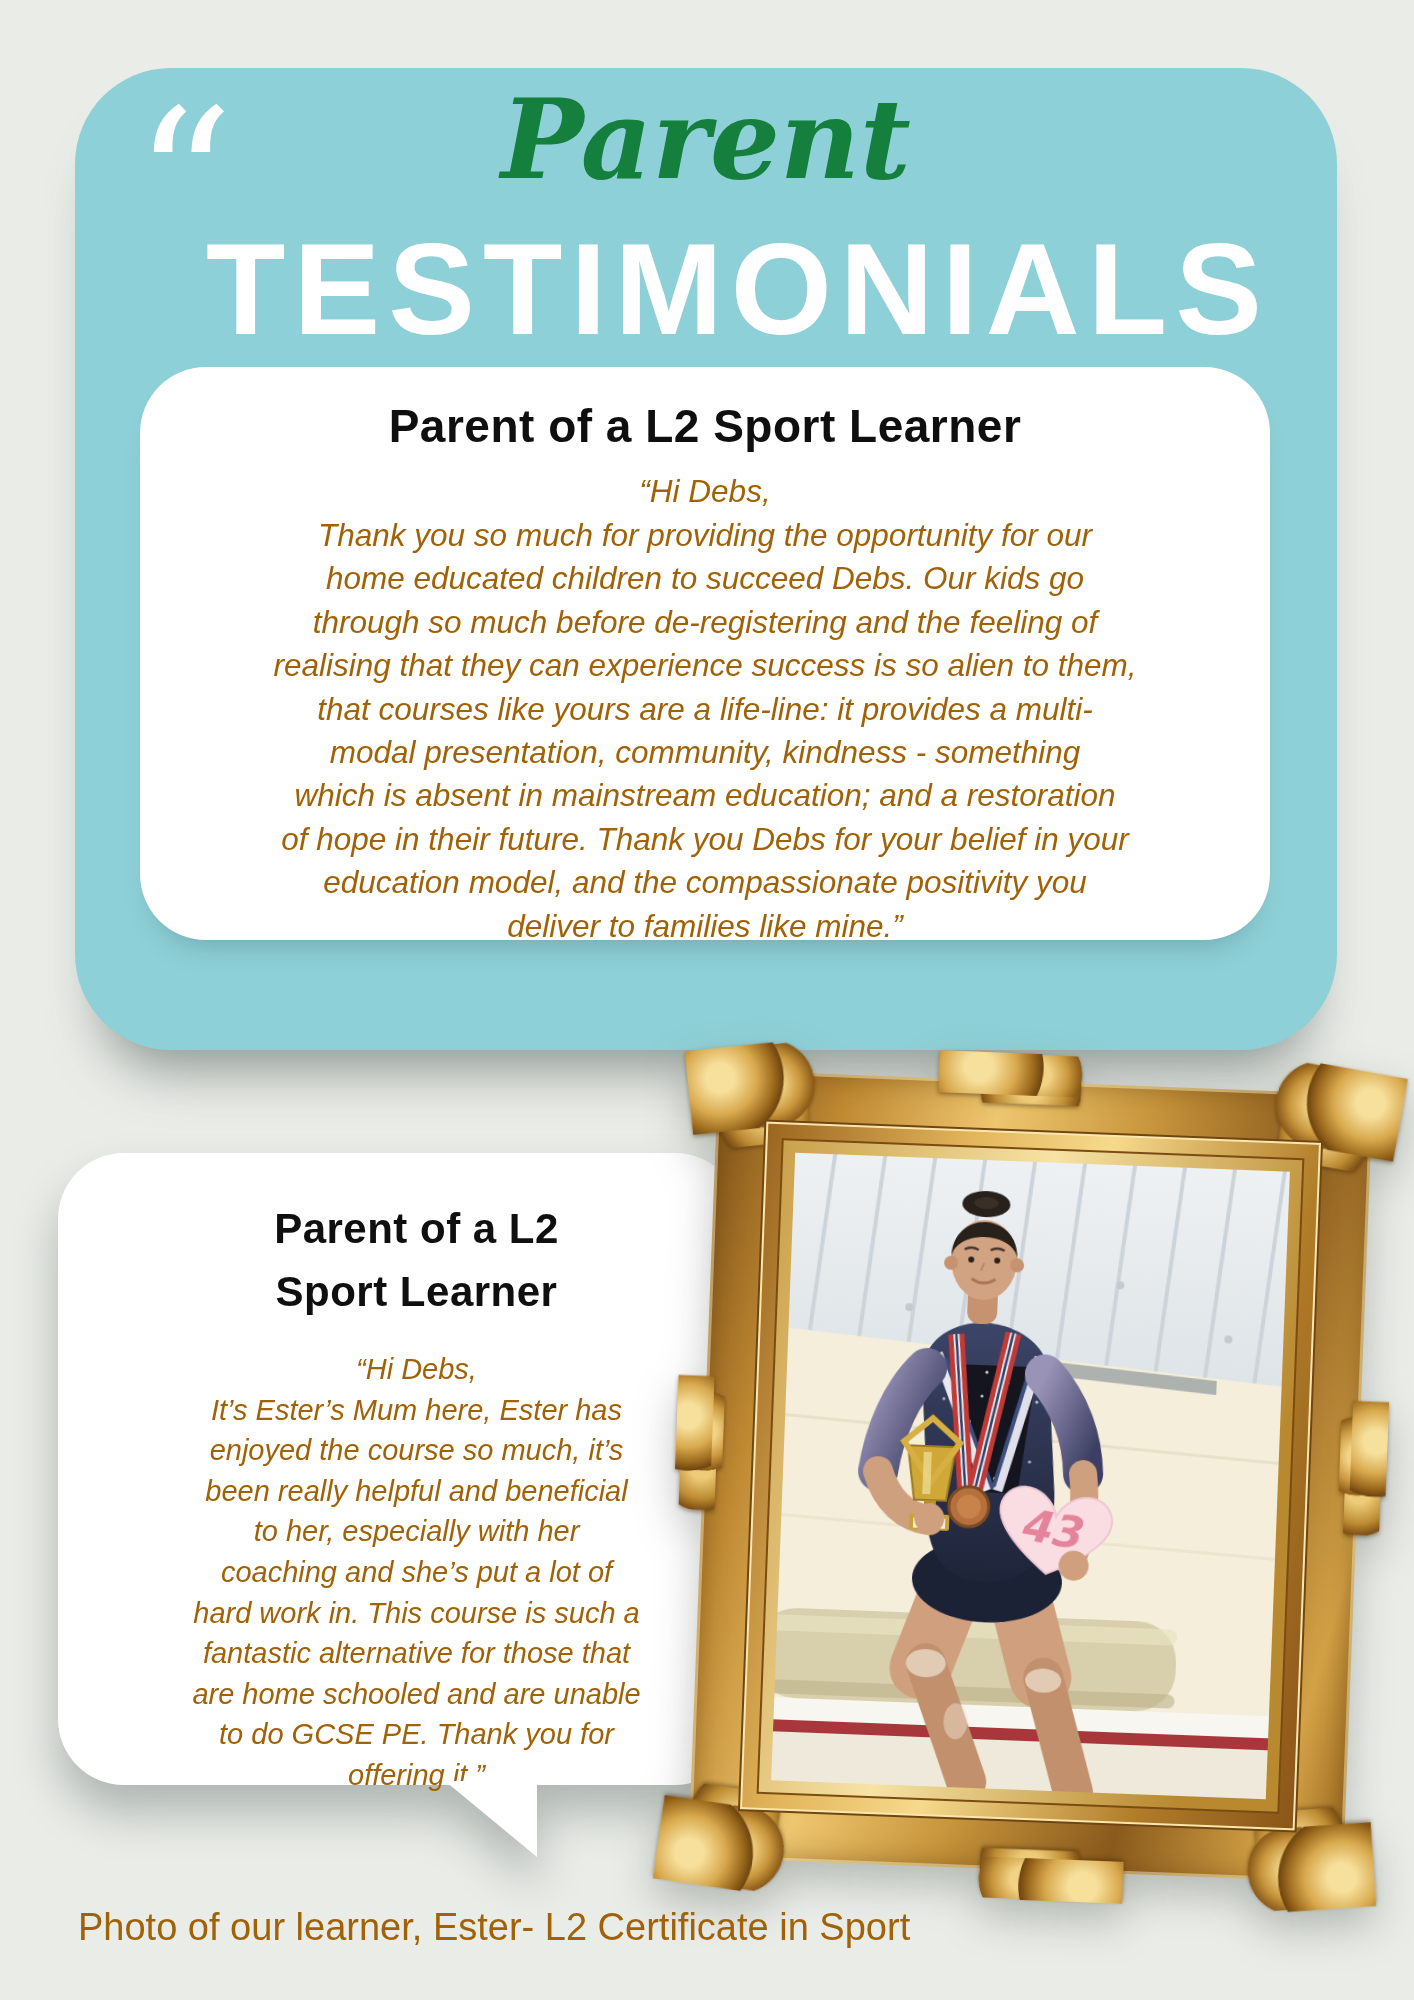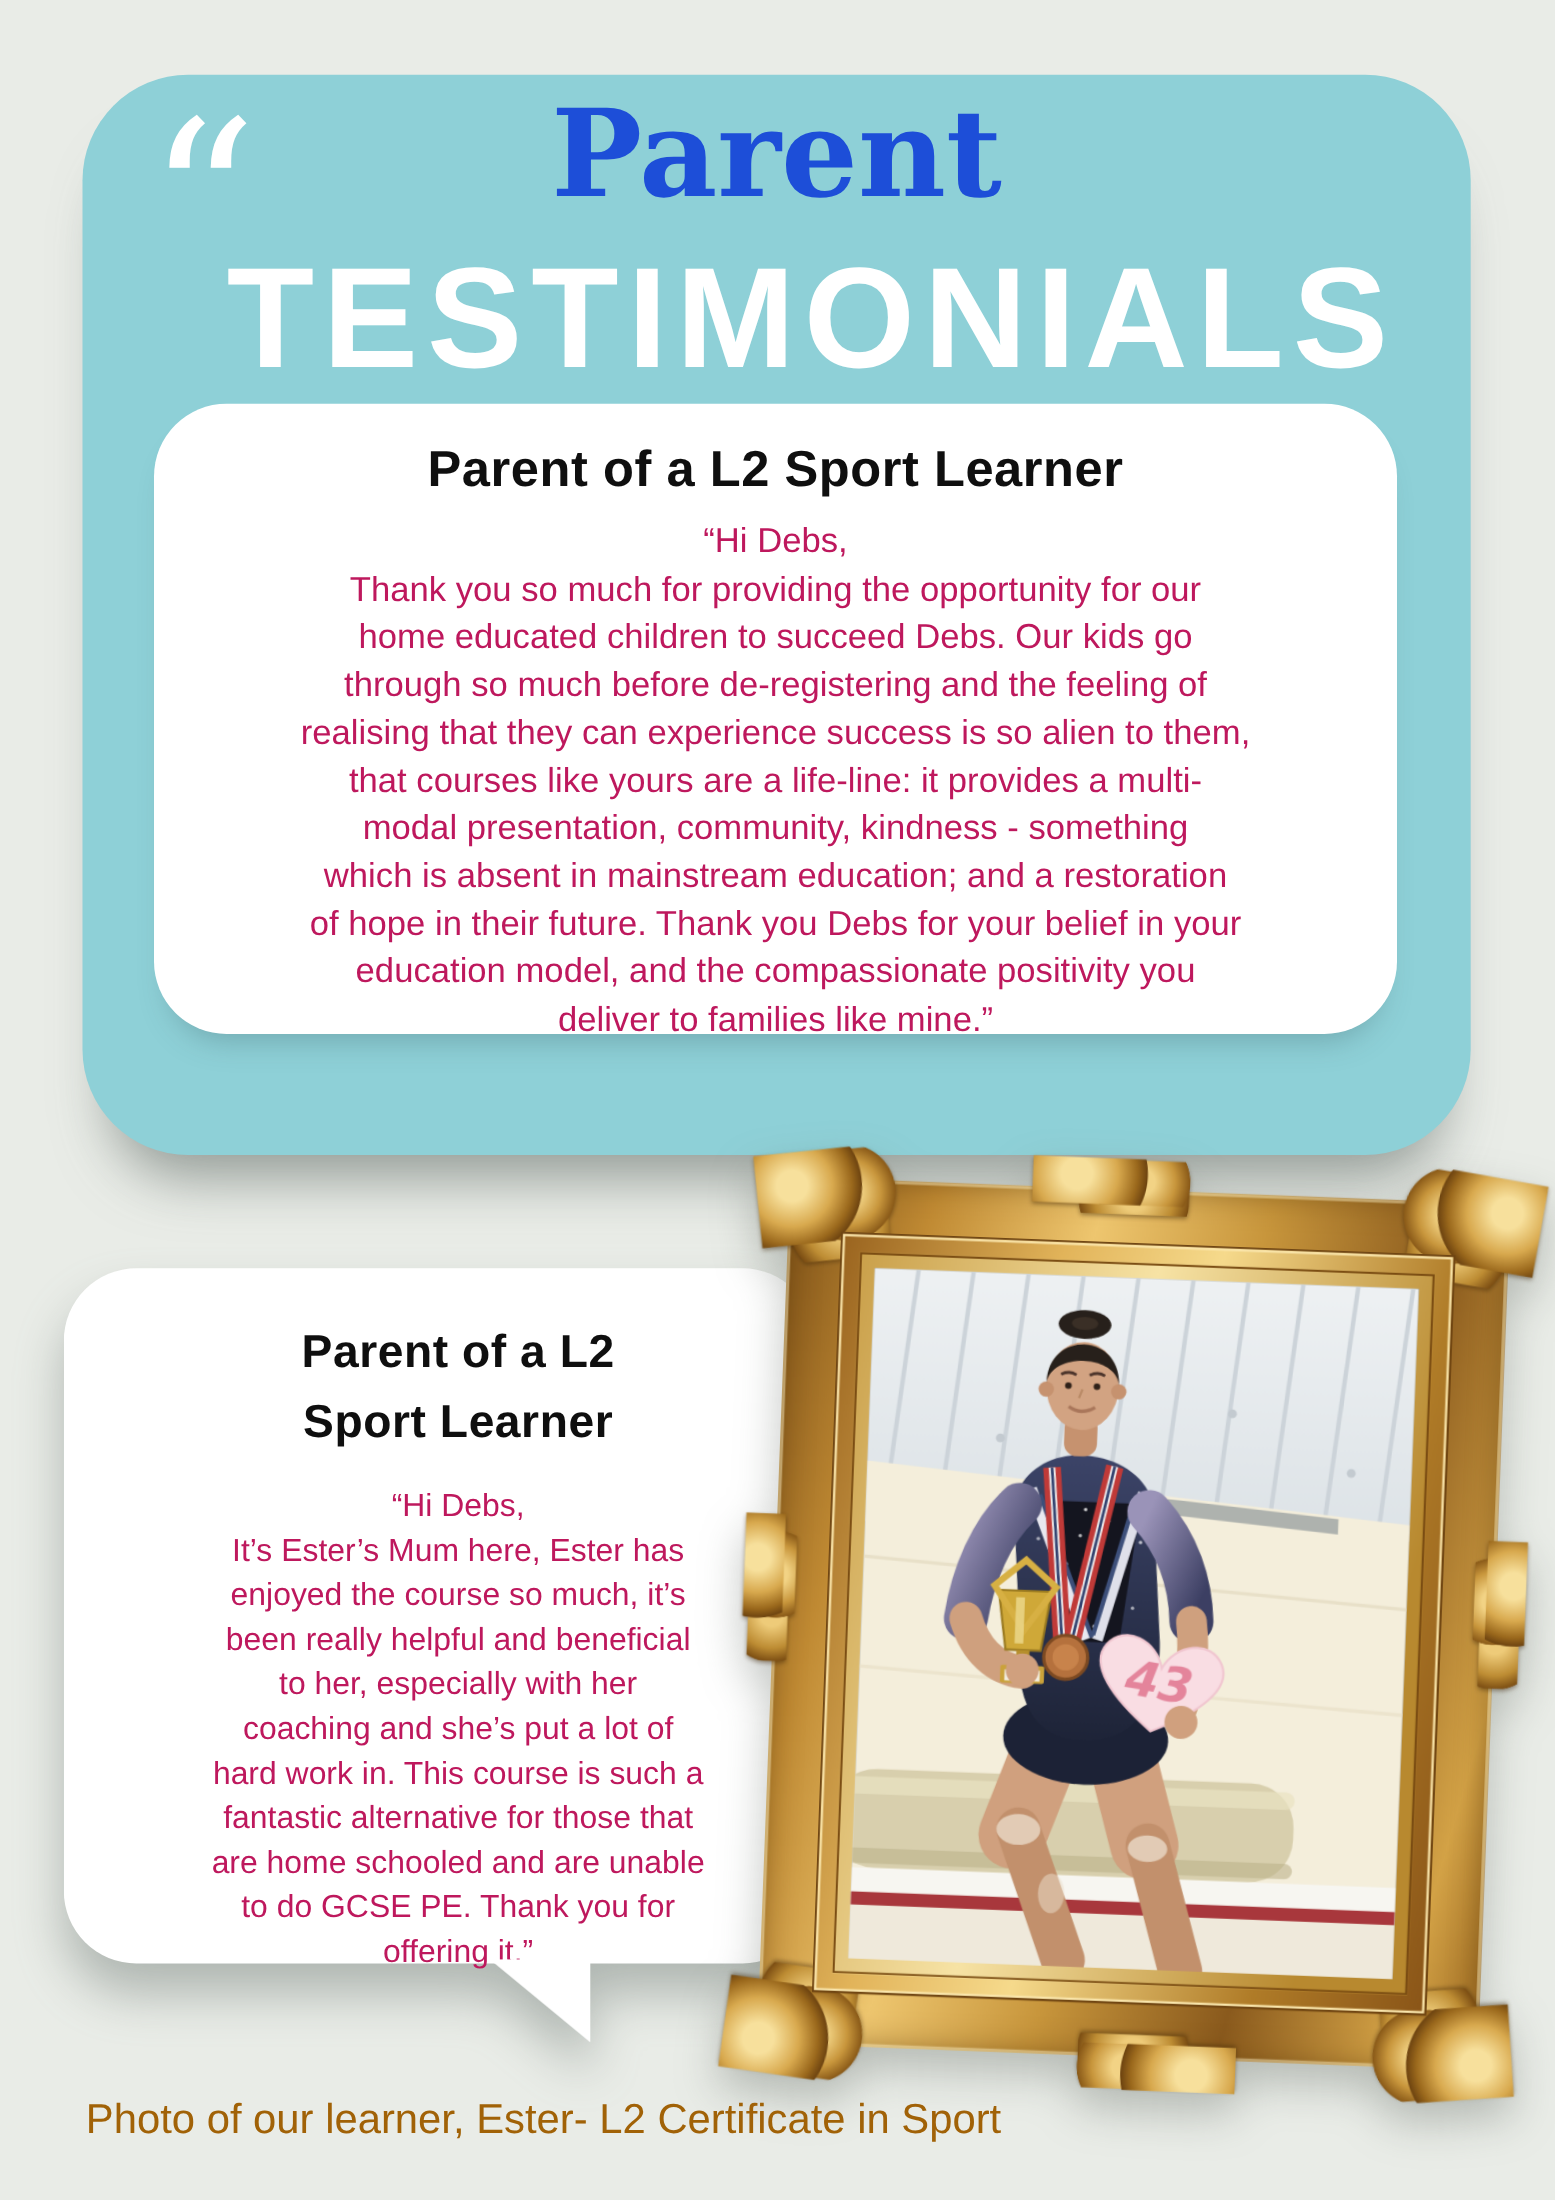--- a/index.html
+++ b/index.html
@@ -6,33 +6,33 @@
   .page{position:relative;width:1414px;height:2000px;margin:0 auto;background:#e9ece7;
         font-family:"Liberation Sans",sans-serif;overflow:hidden;}
 
   
   .teal-card{position:absolute;left:75px;top:68px;width:1262px;height:982px;
              background:#8ed0d7;border-radius:96px;
              box-shadow:0 46px 50px -26px rgba(88,100,95,.6);}
   .quote-mark{position:absolute;left:134px;top:104px;width:140px;
               font-family:"DejaVu Serif",serif;font-size:195px;line-height:.8;color:#ffffff;}
   .script-title{position:absolute;left:75px;top:82px;width:1262px;text-align:center;
-                font-family:"DejaVu Serif",serif;font-weight:bold;
-                font-size:110px;line-height:1.05;color:#1d4ed8;}
+                font-family:"DejaVu Serif",serif;font-style:italic;font-weight:bold;
+                font-size:110px;line-height:1.05;color:#15803d;}
   .main-title{position:absolute;left:75px;top:224px;width:1262px;text-align:center;
               font-size:130px;font-weight:800;letter-spacing:8px;line-height:1;color:#ffffff;padding-left:32px;}
 
   
   .card1{position:absolute;left:140px;top:367px;width:1130px;height:573px;background:#fff;
          border-radius:66px;text-align:center;
          box-shadow:0 20px 28px -16px rgba(55,90,95,.35);}
   .card-heading{margin:0;font-weight:700;color:#0f0f0f;letter-spacing:.5px;
                 font-family:"Liberation Sans",sans-serif;}
   .card1 .card-heading{padding-top:32px;font-size:46px;line-height:1.2;}
-  .testimonial-body{white-space:pre-line;color:#be185d;margin:0 auto;}
+  .testimonial-body{white-space:pre-line;color:#a16207;margin:0 auto;font-style:italic;}
   .card1 .testimonial-body{margin-top:16px;width:1040px;font-size:31.5px;line-height:1.38;}
 
   .bubble-wrap{position:absolute;left:58px;top:1153px;
                filter:drop-shadow(0 28px 22px rgba(98,110,104,.42));}
   .bubble{position:relative;width:649px;height:632px;background:#fff;border-radius:66px;
           text-align:center;padding-left:34px;}
   .bubble-tail{position:absolute;left:387px;top:628px;width:92px;height:76px;background:#fff;
                clip-path:polygon(0 0,100% 0,100% 100%);}
   .bubble .card-heading{padding-top:44px;font-size:42px;line-height:1.5;white-space:pre-line;}
   .bubble .testimonial-body{margin-top:26px;width:545px;font-size:29px;line-height:1.4;}

